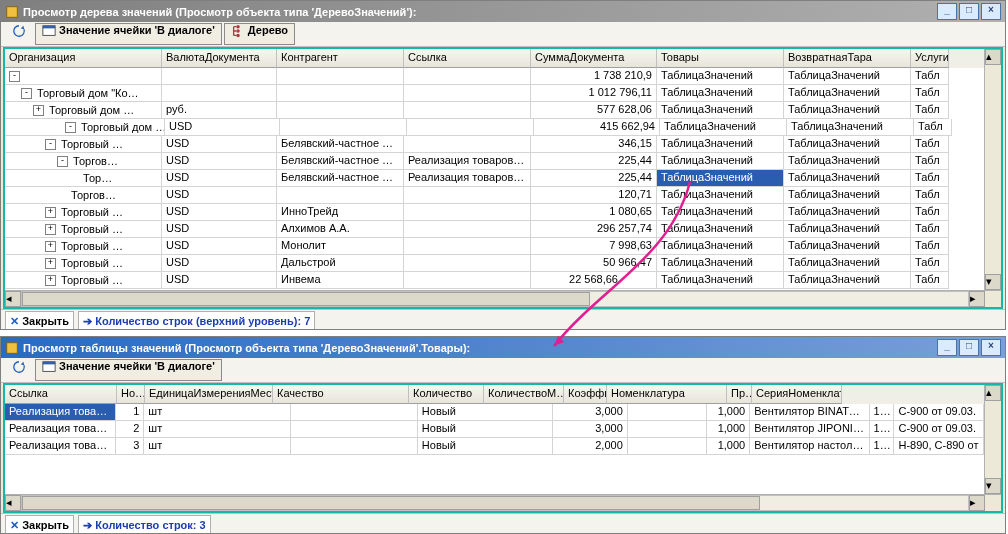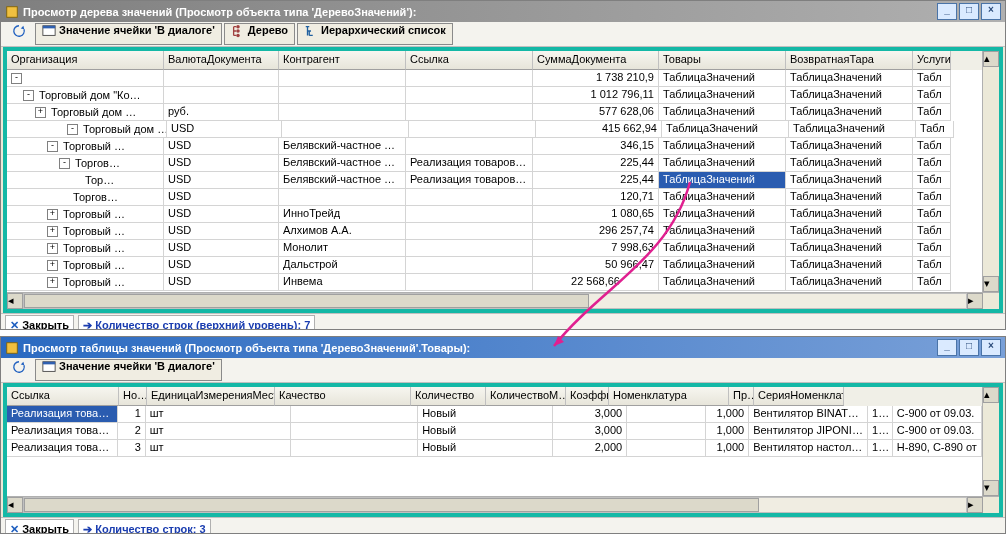--- a/index.html
+++ b/index.html
@@ -8,21 +8,21 @@
   .tb-active{background:linear-gradient(90deg,#2a6ac1,#79a0d8);}
   .tb-inactive{background:linear-gradient(90deg,#7f7f7f,#b0b0b0);}
   .tbicon{width:14px;height:14px;margin-right:4px;}
   .tbtitle{flex:1;white-space:nowrap;overflow:hidden;text-overflow:ellipsis;}
   .wc{display:flex;gap:2px;}
   .wcbtn{width:18px;height:15px;background:#daeaff;border:1px solid #4a74a8;font-family:Arial;font-size:10px;line-height:12px;text-align:center;color:#2a4a7a;cursor:default;}
   .toolbar{height:24px;background:#f4f3ee;border-bottom:1px solid #c0c0c0;display:flex;align-items:center;padding:0 4px;gap:2px;}
   .tbtn{height:20px;padding:0 6px;display:flex;align-items:flex-start;gap:3px;border:1px solid transparent;}
   .tbtn.b{border:1px solid #8a8a8a;background:#f0ede2;}
   .tbtn .ic{width:14px;height:14px;}
-  .grid{position:relative;background:#fff;border:4px solid #14b8a6;}
+  .grid{position:relative;background:#fff;border:2px solid #14b8a6;}
   .ghead{display:flex;height:19px;background:#f0efe7;}
   .gh{border-right:1px solid #c0c0c0;border-bottom:1px solid #a0a0a0;background:linear-gradient(#f7f6f0,#e7e5da);padding:2px 4px;white-space:nowrap;overflow:hidden;box-sizing:border-box;}
   .grow{display:flex;height:17px;}
   .gc{border-right:1px solid #d4d4d4;border-bottom:1px solid #d4d4d4;padding:1px 4px;white-space:nowrap;overflow:hidden;box-sizing:border-box;text-overflow:ellipsis;}
   .num{text-align:right;}
   .sel{background:#2a5cb0;color:#fff;}
   .pm{display:inline-block;width:9px;height:9px;border:1px solid #808080;text-align:center;line-height:7px;font-size:9px;margin-right:2px;vertical-align:middle;background:#fff;}
   .tl{display:inline-block;vertical-align:middle;}
   .sb{height:16px;background:#ece9d8;border-top:1px solid #b0b0b0;display:flex;align-items:center;}
   .sbt{width:14px;height:14px;background:#dcd9ca;border:1px solid #a0a0a0;}
@@ -64,26 +64,20 @@
     </div>
     <div class="tbtn b">
       <svg class="ic" viewBox="0 0 16 16">
           <path d="M3 3h3M3 3v10M3 8h3M3 13h3" stroke="#a04040" stroke-width="1.5" fill="none"></path>
           <circle cx="8" cy="3" r="2" fill="#a04040"></circle>
           <circle cx="8" cy="8" r="2" fill="#a04040"></circle>
           <circle cx="8" cy="13" r="2" fill="#a04040"></circle>
         </svg>
       <b><span>Дерево</span></b>
     </div>
-    <div class="tbtn b">
-      <svg class="ic" viewBox="0 0 16 16">
-          <path d="M2 3h4M4 3v10M4 8h4M6 8v5M6 13h4" stroke="#2060a0" stroke-width="1.5" fill="none"></path>
-        </svg>
-      <b><span>Иерархический список</span></b>
-    </div>
   </div>
   <div class="grid" style="height:258px;margin:0 2px;display:flex;flex-direction:column;">
     <div style="display:flex;flex:1;overflow:hidden;">
       <div style="flex:1;overflow:hidden;">
         <div class="ghead" id="gh1">
             <div class="gh" style="width: 157px;">Организация</div>
             <div class="gh" style="width: 115px;">ВалютаДокумента</div>
             <div class="gh" style="width: 127px;">Контрагент</div>
             <div class="gh" style="width: 127px;">Ссылка</div>
             <div class="gh" style="width: 126px;">СуммаДокумента</div>

